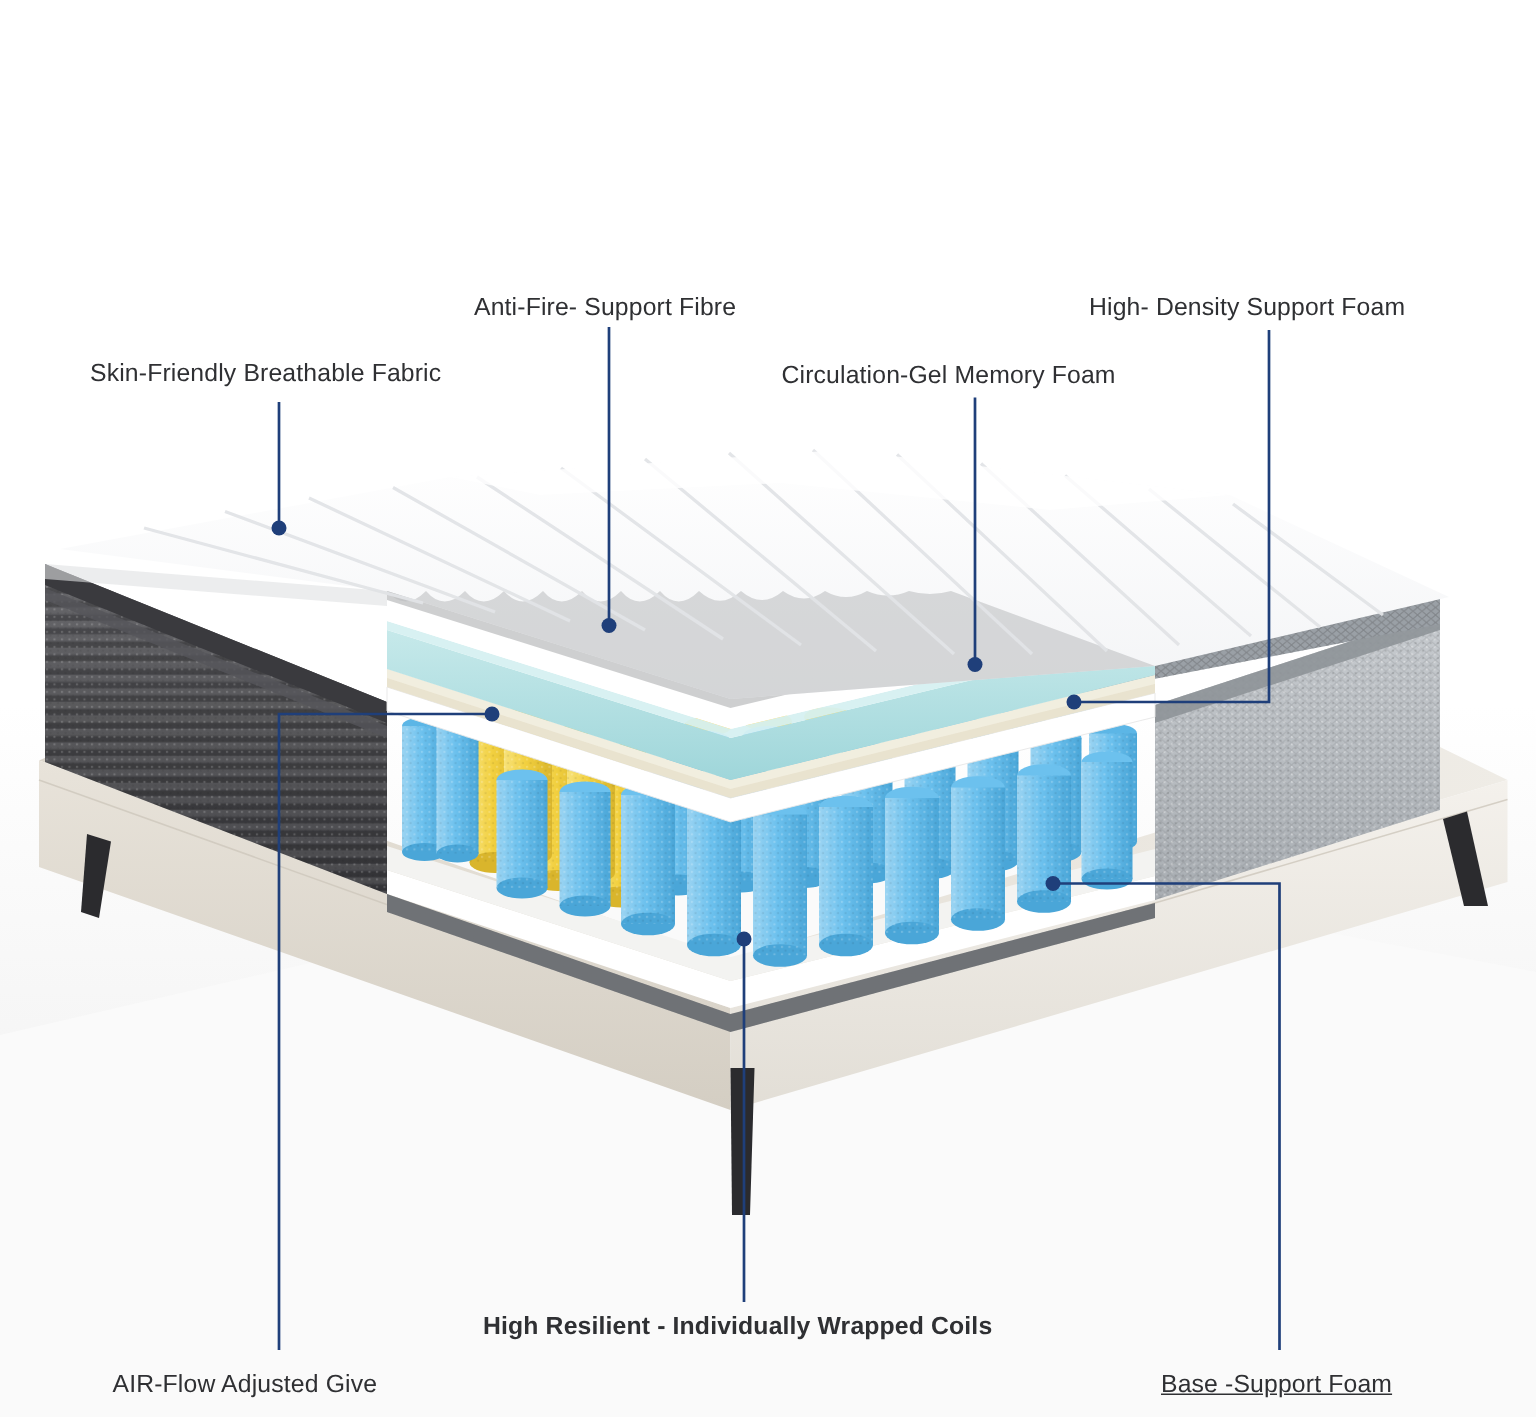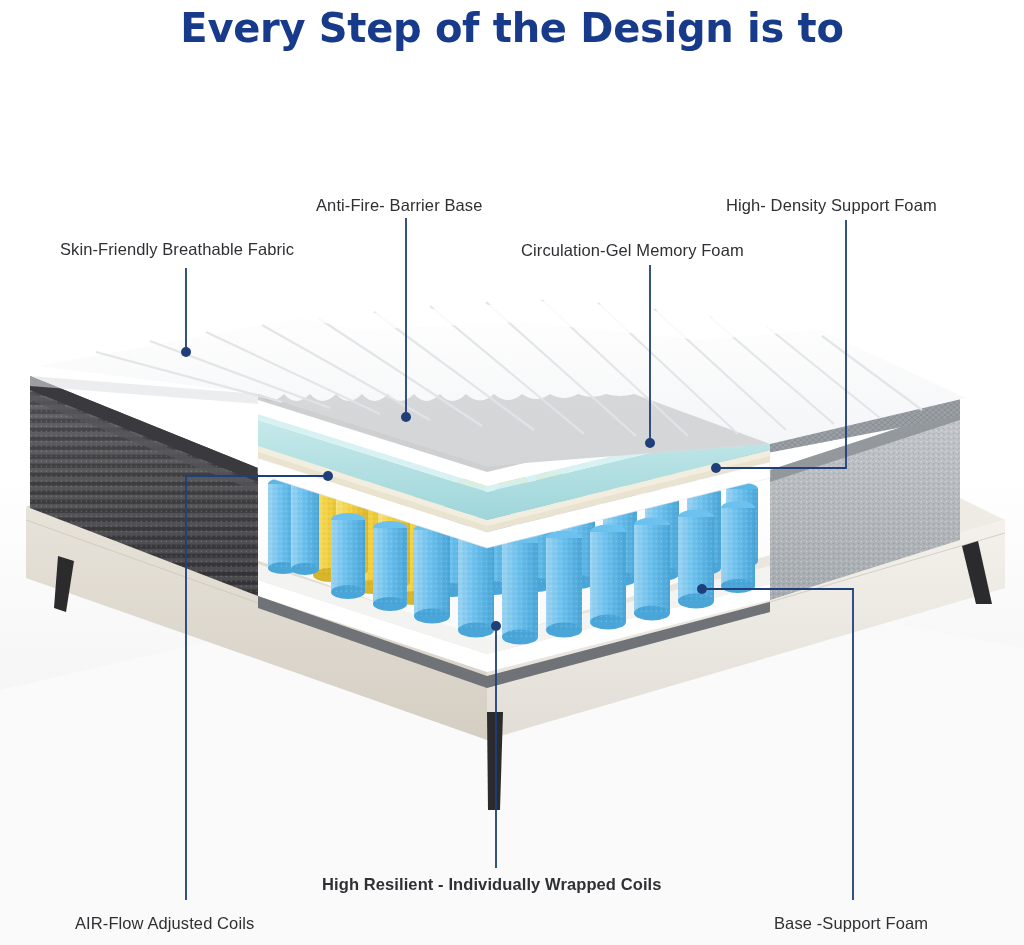--- a/index.html
+++ b/index.html
@@ -38,21 +38,20 @@
 
   
   #art { position: absolute; left: 0; top: 0; width: 1024px; height: 945px; }
 </style>
 </head>
 <body>
 
 <div id="stage">
 
   <div class="title-wrap">
-    <div class="title-line">Every Step of the Design is to</div>
   </div>
 
   <svg id="art" viewBox="0 0 1024 945">
     <defs>
       <linearGradient id="gFloor" x1="0" y1="0" x2="0" y2="1">
         <stop offset="0" stop-color="#ffffff"></stop>
         <stop offset="0.55" stop-color="#f4f4f4"></stop>
         <stop offset="1" stop-color="#ffffff"></stop>
       </linearGradient>
       <linearGradient id="gBaseFrontL" x1="0" y1="0" x2="0" y2="1">
@@ -419,25 +418,25 @@
       <circle cx="650" cy="443" r="5"></circle>
       <circle cx="716" cy="468" r="5"></circle>
       <circle cx="328" cy="476" r="5"></circle>
       <circle cx="496" cy="626" r="5"></circle>
       <circle cx="702" cy="589" r="5"></circle>
     </g>
   </svg>
 
   <div class="label" style="left:60px;  top:240px;text-align:center;">Skin-Friendly  Breathable Fabric</div>
 
-  <div class="label" style="left:316px; top:196px;">Anti-Fire- Barrier Base</div>
+  <div class="label" style="left:316px; top:196px;">Anti-Fire- Support Fibre</div>
 
   <div class="label" style="left:521px; top:241px;">Circulation-Gel Memory Foam</div>
 
   <div class="label" style="left:726px; top:196px;">High- Density Support Foam</div>
 
-  <div class="label" style="left:75px;  top:914px;">AIR-Flow Adjusted Coils</div>
+  <div class="label" style="left:75px;  top:914px;">AIR-Flow Adjusted Give</div>
 
   <div class="label" style="left:322px; top:875px;font-weight:bold;">High Resilient - Individually Wrapped Coils</div>
 
-  <div class="label" style="left:774px; top:914px;">Base -Support Foam</div>
+  <div class="label" style="left:774px; top:914px;text-decoration:underline;">Base -Support Foam</div>
 
 </div>
 
 </body></html>

